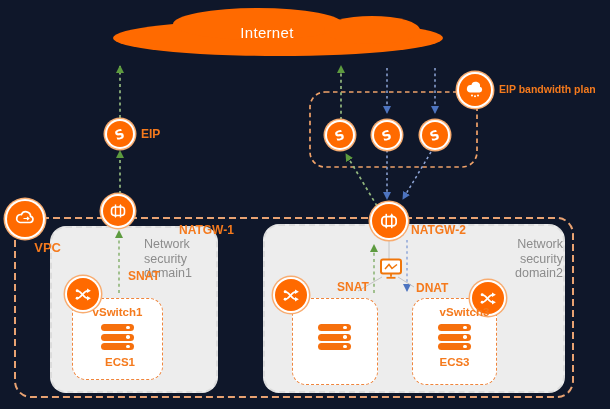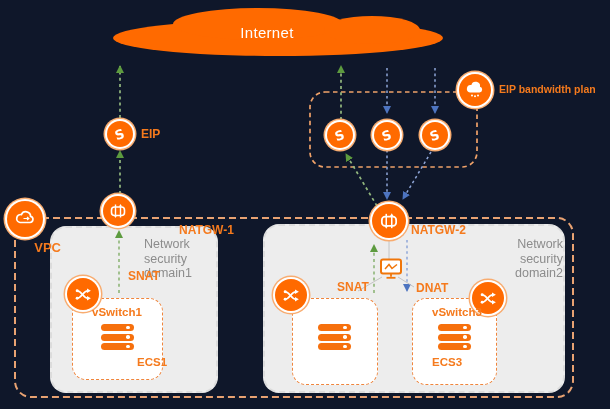--- a/index.html
+++ b/index.html
@@ -17,21 +17,21 @@
   .s-glyph{color:#fff;font-weight:bold;font-size:15px;display:inline-block;
            transform:rotate(-18deg);font-family:"DejaVu Sans",sans-serif;line-height:1;}
   .s-glyph.small{font-size:13px;}
   
   .ecs-icon{position:absolute;width:33px;}
   .ecs-icon .bar{position:relative;width:33px;height:7px;background:#F6700D;border-radius:3.5px;margin-bottom:2.5px;}
   .ecs-icon .bar::after{content:"";position:absolute;right:4px;top:1.8px;width:3.6px;height:3.6px;border-radius:50%;background:#fff;}
   
   .olabel{position:absolute;color:#F57A1D;font-weight:bold;white-space:nowrap;}
   .glabel{position:absolute;color:#8C8C8C;font-size:12.5px;line-height:1.16;}
-  .center{text-align:left;white-space:nowrap;margin-left:20px;}
+  .center{text-align:center;white-space:nowrap;}
   #internet-label{position:absolute;left:197px;top:24px;width:140px;text-align:center;
                   color:#fff;font-size:15px;letter-spacing:.3px;}
   svg{display:block;}
   #wires{position:absolute;left:0;top:0;pointer-events:none;}
   .dg{stroke:#93B87E;stroke-width:1.7;stroke-dasharray:3 3.2;fill:none;}
   .db{stroke:#8FA6D8;stroke-width:1.5;stroke-dasharray:2.6 3;fill:none;}
   .gl{stroke:#C4C4C4;stroke-width:1;fill:none;}
   .ovpc{stroke:#E8A272;stroke-width:2;stroke-dasharray:7 4;fill:none;}
   .oeip{stroke:#F0A269;stroke-width:1.7;stroke-dasharray:4.5 3.5;fill:none;}
 </style>
@@ -203,16 +203,16 @@
     <div class="bar"></div>
       <div class="bar"></div>
       <div class="bar"></div>
   </div>
   <div class="ecs-icon" style="left:438px;top:324px;">
     <div class="bar"></div>
       <div class="bar"></div>
       <div class="bar"></div>
   </div>
 
-  <div class="olabel center" style="left:72px;top:356px;width:96px;font-size:11.5px;padding-left:45px;">ECS1</div>
+  <div class="olabel center" style="left:72px;top:356px;width:96px;font-size:11.5px;">ECS1</div>
   <div class="olabel center" style="left:412px;top:356px;width:85px;font-size:11.5px;">ECS3</div>
 
 </div>
 
 </body></html>

